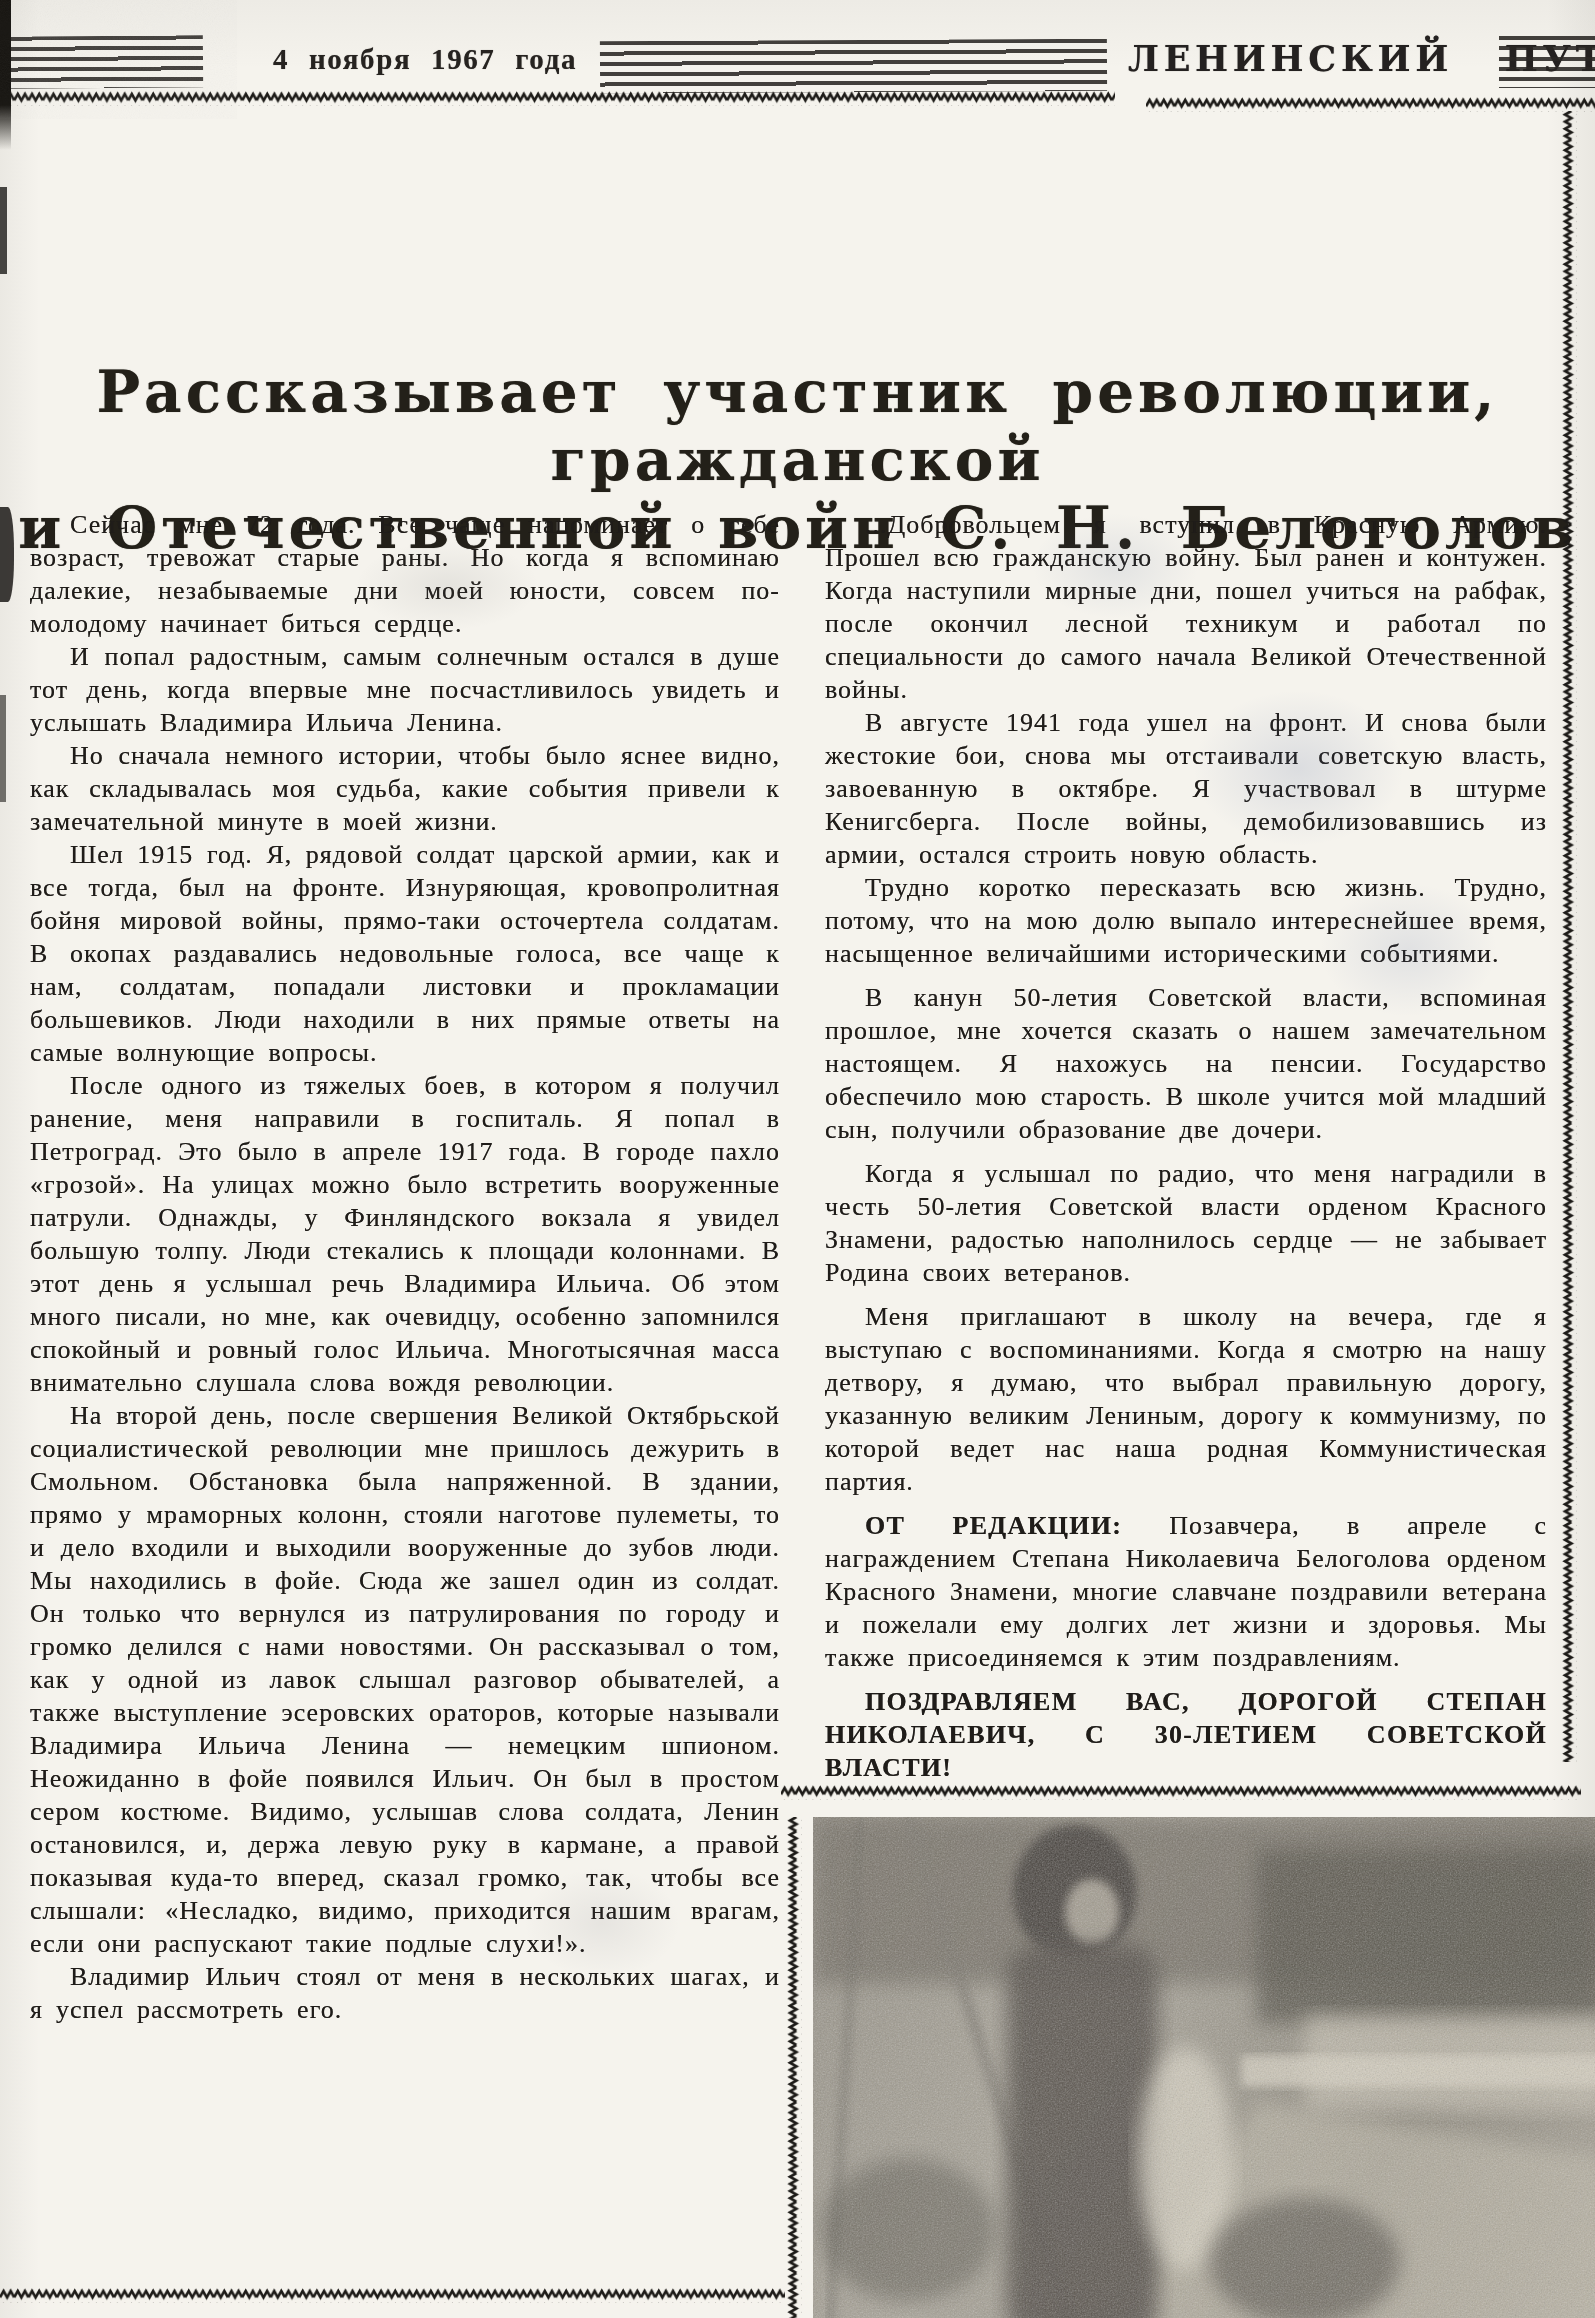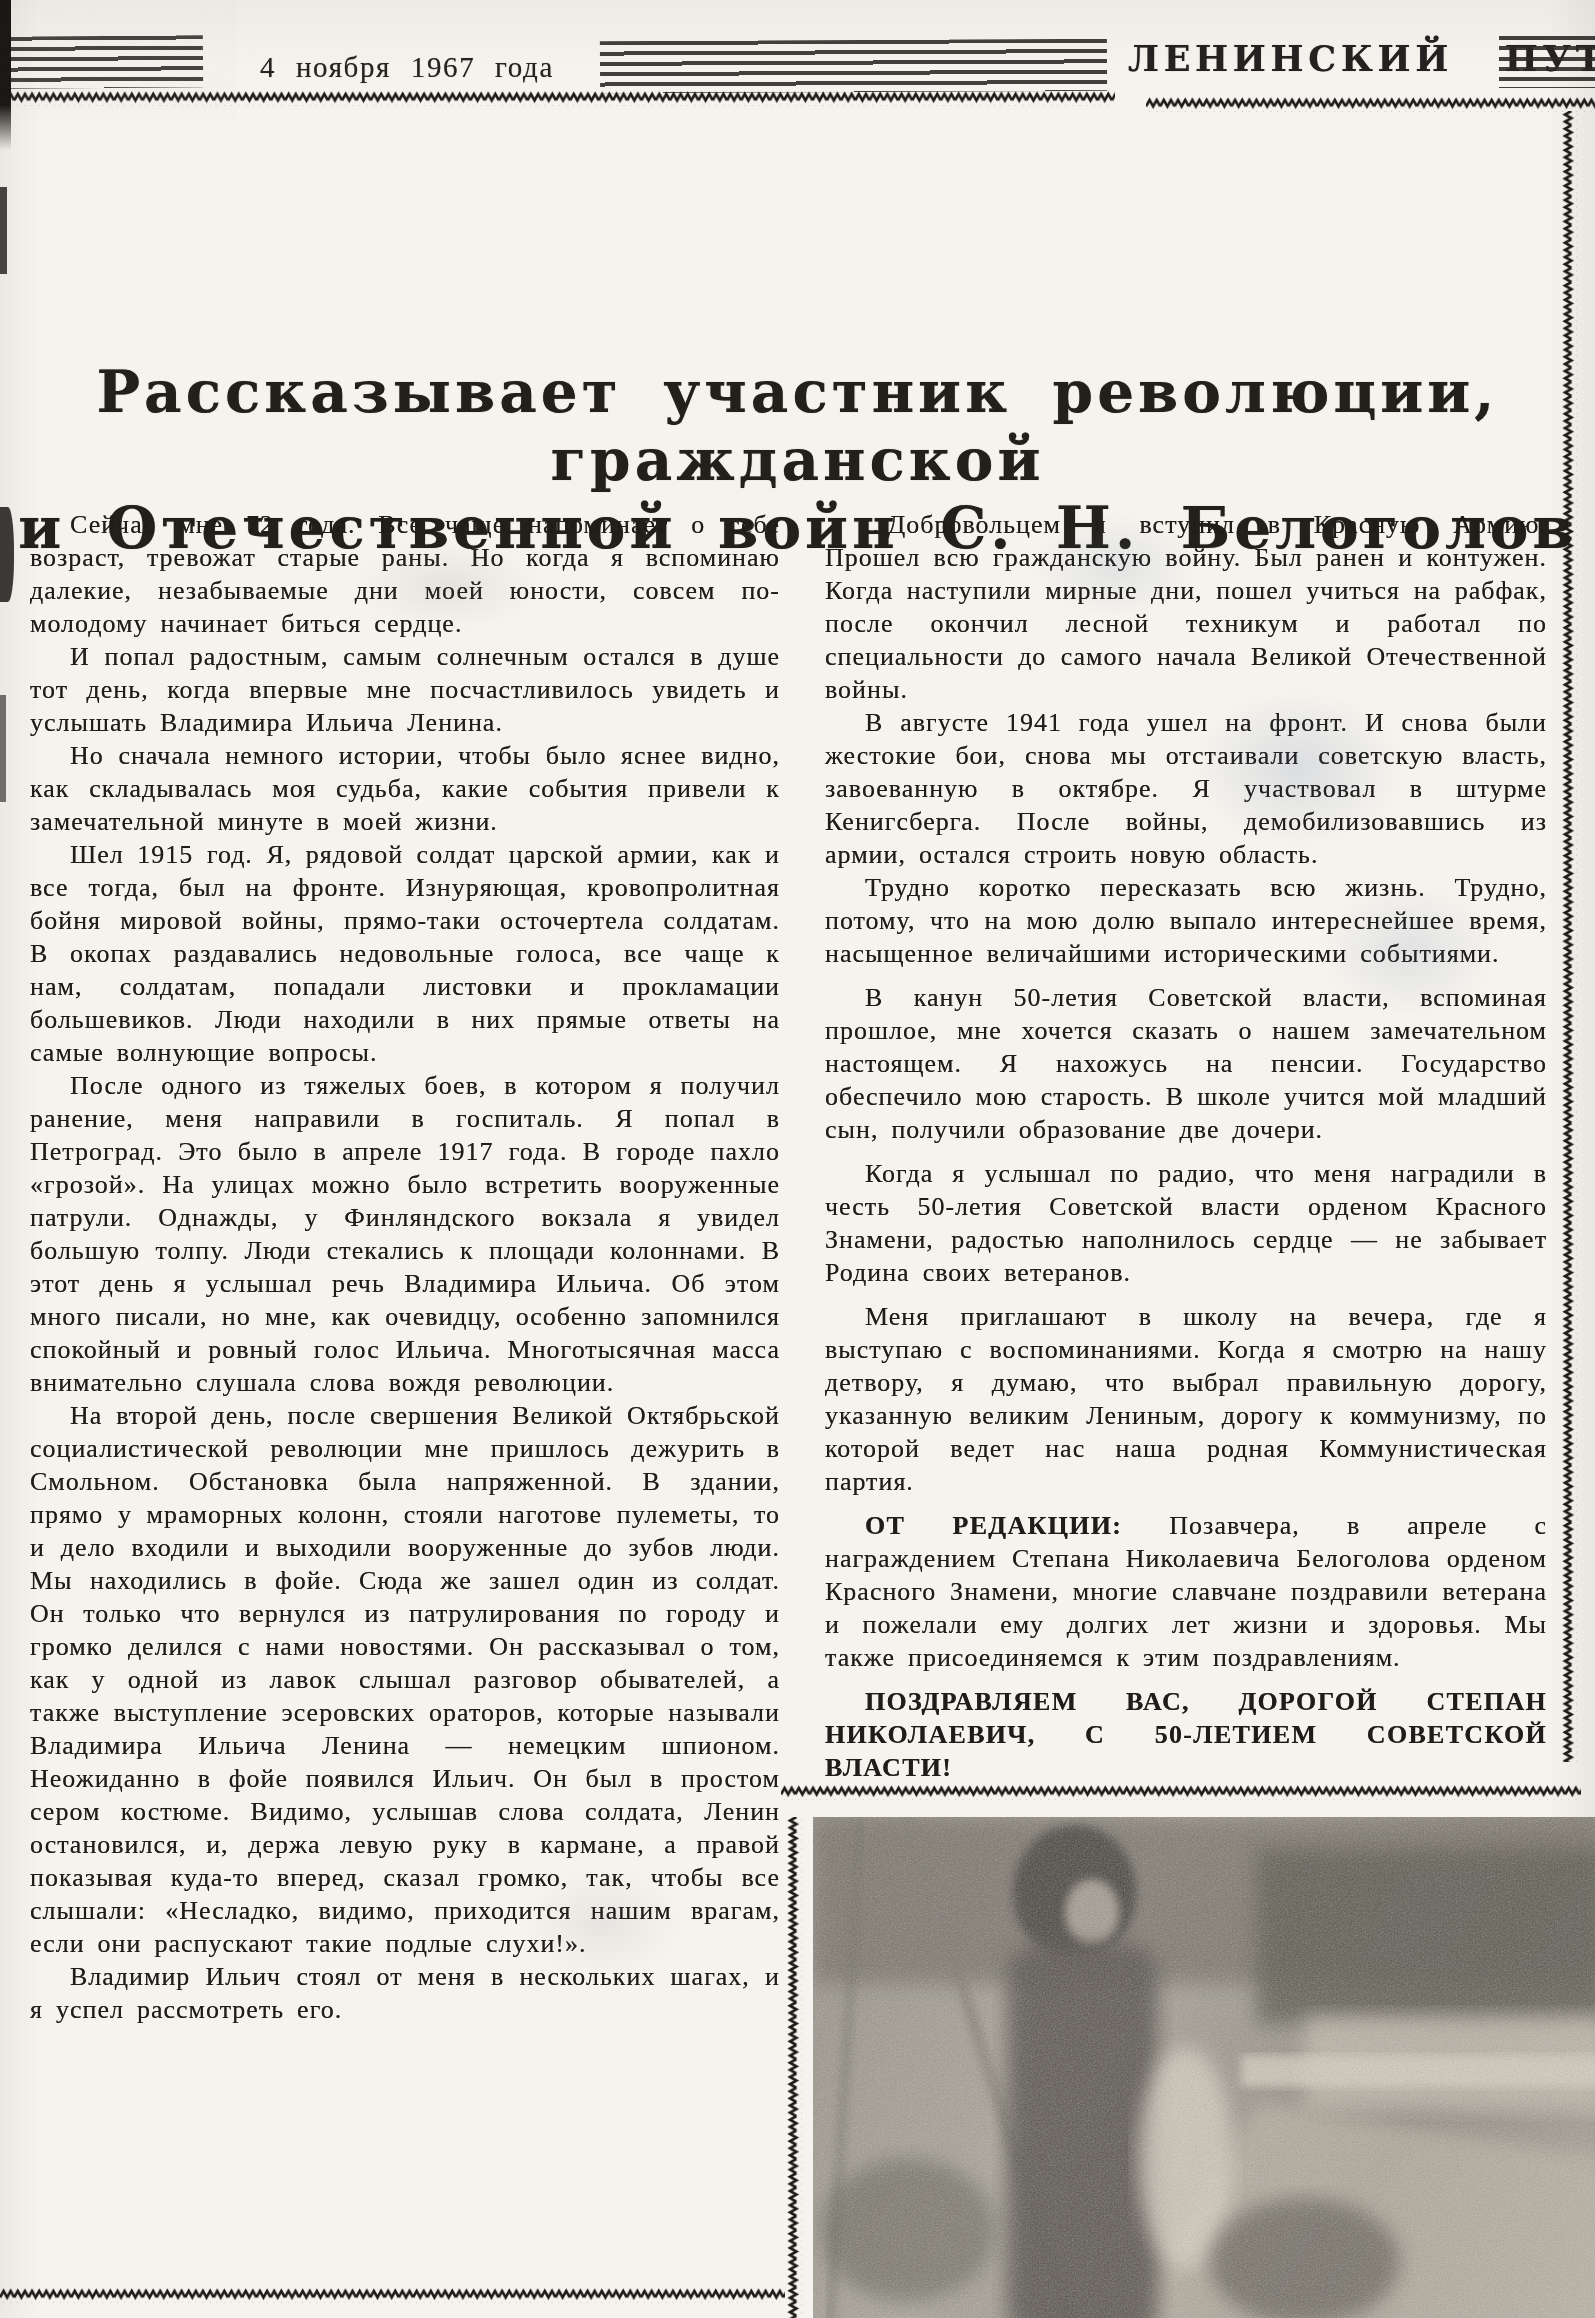--- a/index.html
+++ b/index.html
@@ -17,23 +17,23 @@
   
   .stripes{
     position:absolute;
     background:repeating-linear-gradient(180deg,#2a2724 0 4px, rgba(0,0,0,0) 4px 10.3px);
     opacity:.88;
   }
   .stripes.s-left  {left:4.7px;  top:36px; width:198px; height:52px; transform:rotate(-.4deg);}
   .stripes.s-mid   {left:600px; top:40px; width:507px; height:52px; transform:rotate(-.3deg);}
   .stripes.s-right {left:1499px;top:36px; width:97px; height:52px;}
   .masthead-date{
-    position:absolute;left:237px;top:51px;width:340px;
-    font-family:"Liberation Serif",serif;font-weight:normal;font-size:29px;
-    letter-spacing:1.6px;word-spacing:11px;white-space:nowrap;text-align:center;
+    position:absolute;left:237px;top:43px;width:340px;
+    font-family:"Liberation Serif",serif;font-weight:bold;font-size:29px;
+    letter-spacing:1.6px;word-spacing:11px;white-space:nowrap;text-align:right;
     color:#262320;text-shadow:0 0 0.8px rgba(38,35,32,.55);
   }
   .masthead-title{
     position:absolute;left:1128px;top:38px;width:368px;
     font-family:"DejaVu Serif",serif;font-weight:bold;font-size:35px;
     letter-spacing:4.7px;word-spacing:35px;white-space:nowrap;text-align:center;
     color:#242120;text-shadow:0 0 0.8px rgba(36,33,32,.6);
   }
   
   .zz{position:absolute;}
@@ -184,21 +184,21 @@
   </div>
 
   <div class="col col-right">
     <p>...Добровольцем я вступил в Красную Армию. Прошел всю гражданскую войну. Был ранен и контужен. Когда наступили мирные дни, пошел учиться на рабфак, после окончил лесной техникум и работал по специальности до самого начала Великой Отечественной войны.</p>
     <p>В августе 1941 года ушел на фронт. И снова были жестокие бои, снова мы отстаивали советскую власть, завоеванную в октябре. Я участвовал в штурме Кенигсберга. После войны, демобилизовавшись из армии, остался строить новую область.</p>
     <p>Трудно коротко пересказать всю жизнь. Трудно, потому, что на мою долю выпало интереснейшее время, насыщенное величайшими историческими событиями.</p>
     <p class="gap">В канун 50-летия Советской власти, вспоминая прошлое, мне хочется сказать о нашем замечательном настоящем. Я нахожусь на пенсии. Государство обеспечило мою старость. В школе учится мой младший сын, получили образование две дочери.</p>
     <p class="gap">Когда я услышал по радио, что меня наградили в честь 50-летия Советской власти орденом Красного Знамени, радостью наполнилось сердце — не забывает Родина своих ветеранов.</p>
     <p class="gap">Меня приглашают в школу на вечера, где я выступаю с воспоминаниями. Когда я смотрю на нашу детвору, я думаю, что выбрал правильную дорогу, указанную великим Лениным, дорогу к коммунизму, по которой ведет нас наша родная Коммунистическая партия.</p>
     <p class="gap"><span class="ed-label">ОТ РЕДАКЦИИ:</span> <span>Позавчера, в апреле с награждением Степана Николаевича Белоголова орденом Красного Знамени, многие славчане поздравили ветерана и пожелали ему долгих лет жизни и здоровья. Мы также присоединяемся к этим поздравлениям.</span></p>
-    <p class="gap caps">ПОЗДРАВЛЯЕМ ВАС, ДОРОГОЙ СТЕПАН НИКОЛАЕВИЧ, С 50-ЛЕТИЕМ СОВЕТСКОЙ ВЛАСТИ!</p>
+    <p class="gap caps">ПОЗДРАВЛЯЕМ ВАС, ДОРОГОЙ СТЕПАН НИКОЛАЕВИЧ, С 30-ЛЕТИЕМ СОВЕТСКОЙ ВЛАСТИ!</p>
 
     <svg class="prerule-photo" viewBox="0 0 1010 20" width="800" height="16">
         <rect width="100%" height="100%"></rect>
       </svg>
 
     <div class="photo-wrap">
       <svg class="photo-zz" viewBox="0 0 20 662" width="16" height="524">
           <rect width="100%" height="100%"></rect>
         </svg>
       <div class="photo">

